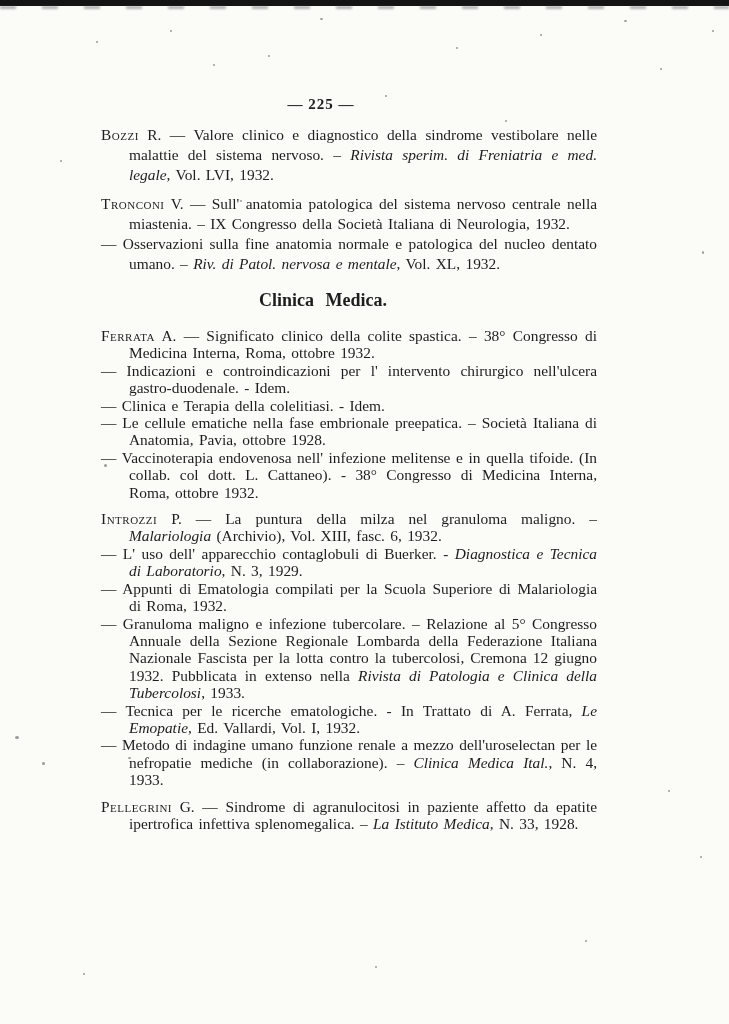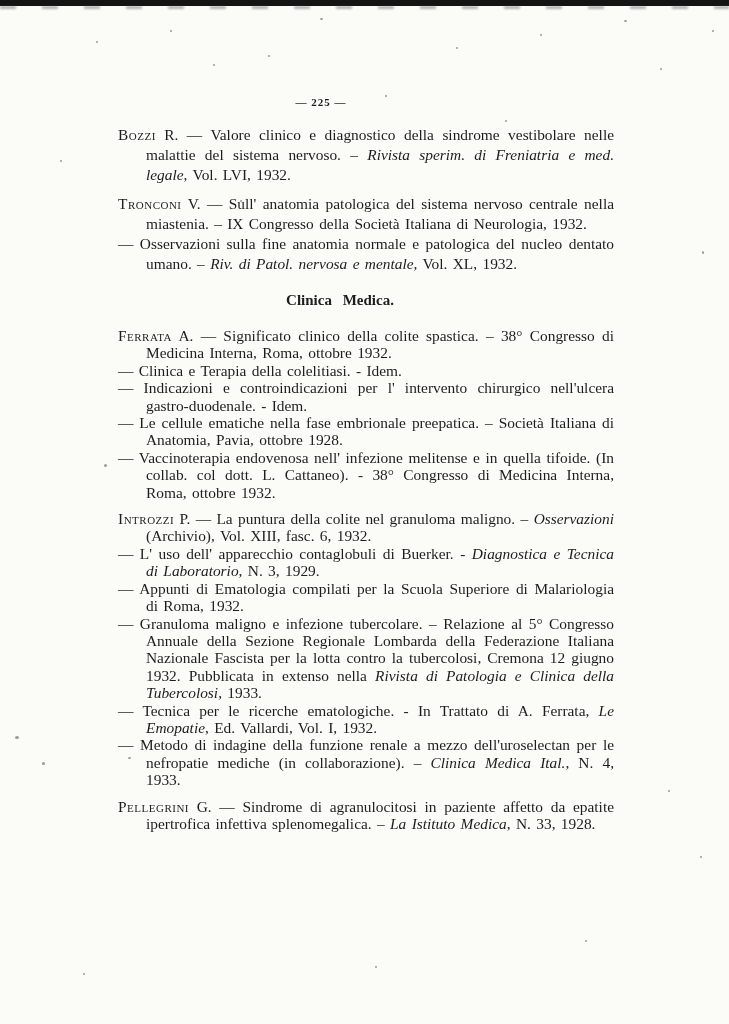--- a/index.html
+++ b/index.html
@@ -35,49 +35,49 @@
     position: absolute;
     background: #4a4a4a;
     border-radius: 50%;
   }
   .page-number {
     position: absolute;
     top: 96px;
     left: 0;
     width: 642px;
     text-align: center;
-    font-size: 11px;
+    font-size: 15px;
     font-weight: bold;
     letter-spacing: 1px;
   }
   .content {
     position: absolute;
     top: 125px;
-    left: 118px;
+    left: 101px;
     width: 496px;
     font-size: 15.4px;
     text-align: justify;
     word-spacing: 1.5px;
   }
   .section-0 { line-height: 20px; }
   .section-1 { line-height: 17.4px; }
   .group { margin: 0 0 9px 0; }
   .entry {
     margin: 0;
     padding-left: 28px;
     text-indent: -28px;
   }
   .sc {
     font-variant: small-caps;
     letter-spacing: 0.5px;
   }
   .it { font-style: italic; }
   h2.heading {
     text-align: center;
-    font-size: 15px;
+    font-size: 18px;
     font-weight: 700;
     word-spacing: 7px;
     margin: 15px 0 16px 0;
     transform: translateX(-26px);
     line-height: 22px;
   }
 </style>
 </head>
 <body>
 
@@ -117,31 +117,31 @@
         </div>
         <div class="group">
           <p class="entry"><span class="sc">Tronconi</span><span> V. — Sull' anatomia patologica del sistema nervoso centrale nella miastenia. – IX Congresso della Società Italiana di Neurologia, 1932.</span></p>
           <p class="entry"><span>— Osservazioni sulla fine anatomia normale e patologica del nucleo dentato umano. – </span><span class="it">Riv. di Patol. nervosa e mentale</span><span>, Vol. XL, 1932.</span></p>
         </div>
       </div>
       <div class="section-1">
         <h2 class="heading">Clinica Medica.</h2>
         <div class="group">
           <p class="entry"><span class="sc">Ferrata</span><span> A. — Significato clinico della colite spastica. – 38° Congresso di Medicina Interna, Roma, ottobre 1932.</span></p>
+          <p class="entry"><span>— Indicazioni e controindicazioni per l' intervento chirurgico nell'ulcera gastro-duodenale. - Idem.</span></p>
           <p class="entry"><span>— Clinica e Terapia della colelitiasi. - Idem.</span></p>
-          <p class="entry"><span>— Indicazioni e controindicazioni per l' intervento chirurgico nell'ulcera gastro-duodenale. - Idem.</span></p>
           <p class="entry"><span>— Le cellule ematiche nella fase embrionale preepatica. – Società Italiana di Anatomia, Pavia, ottobre 1928.</span></p>
           <p class="entry"><span>— Vaccinoterapia endovenosa nell' infezione melitense e in quella tifoide. (In collab. col dott. L. Cattaneo). - 38° Congresso di Medicina Interna, Roma, ottobre 1932.</span></p>
         </div>
         <div class="group">
-          <p class="entry"><span class="sc">Introzzi</span><span> P. — La puntura della colite nel granuloma maligno. – </span><span class="it">Osservazioni</span><span> (Archivio), Vol. XIII, fasc. 6, 1932.</span></p>
+          <p class="entry"><span class="sc">Introzzi</span><span> P. — La puntura della milza nel granuloma maligno. – </span><span class="it">Malariologia</span><span> (Archivio), Vol. XIII, fasc. 6, 1932.</span></p>
           <p class="entry"><span>— L' uso dell' apparecchio contaglobuli di Buerker. - </span><span class="it">Diagnostica e Tecnica di Laboratorio</span><span>, N. 3, 1929.</span></p>
           <p class="entry"><span>— Appunti di Ematologia compilati per la Scuola Superiore di Malariologia di Roma, 1932.</span></p>
           <p class="entry"><span>— Granuloma maligno e infezione tubercolare. – Relazione al 5° Congresso Annuale della Sezione Regionale Lombarda della Federazione Italiana Nazionale Fascista per la lotta contro la tubercolosi, Cremona 12 giugno 1932. Pubblicata in extenso nella </span><span class="it">Rivista di Patologia e Clinica della Tubercolosi</span><span>, 1933.</span></p>
           <p class="entry"><span>— Tecnica per le ricerche ematologiche. - In Trattato di A. Ferrata, </span><span class="it">Le Emopatie</span><span>, Ed. Vallardi, Vol. I, 1932.</span></p>
-          <p class="entry"><span>— Metodo di indagine della funzione renale a mezzo dell'uroselectan per le nefropatie mediche (in collaborazione). – </span><span class="it">Clinica Medica Ital.</span><span>, N. 4, 1933.</span></p>
+          <p class="entry"><span>— Metodo di indagine umano funzione renale a mezzo dell'uroselectan per le nefropatie mediche (in collaborazione). – </span><span class="it">Clinica Medica Ital.</span><span>, N. 4, 1933.</span></p>
         </div>
         <div class="group">
           <p class="entry"><span class="sc">Pellegrini</span><span> G. — Sindrome di agranulocitosi in paziente affetto da epatite ipertrofica infettiva splenomegalica. – </span><span class="it">La Istituto Medica</span><span>, N. 33, 1928.</span></p>
         </div>
       </div>
     </div>
 </div>
 
 </body></html>

